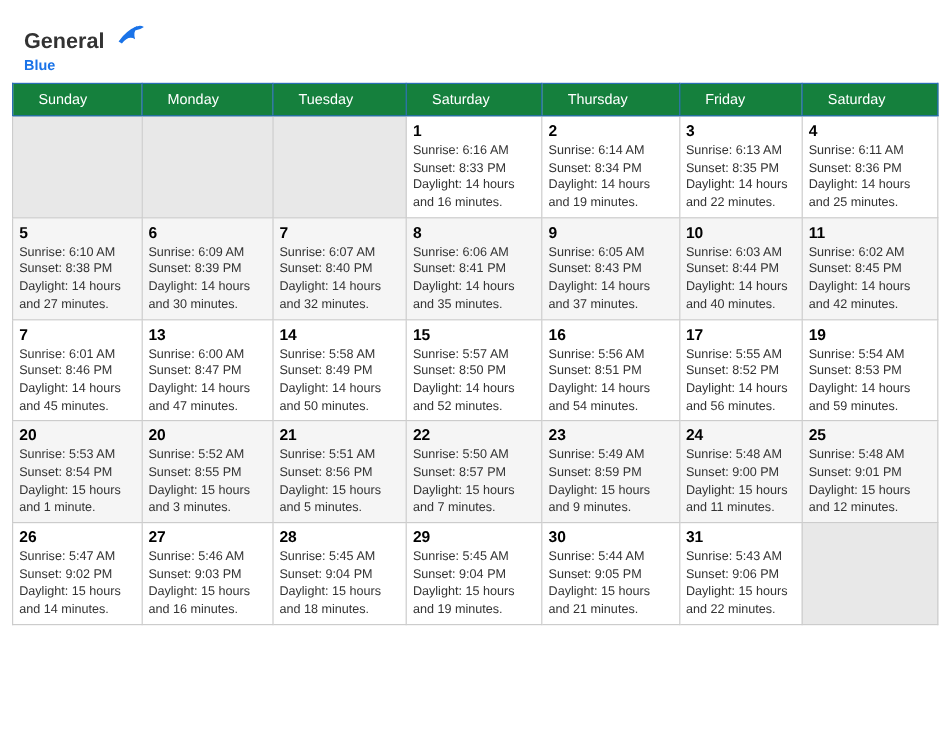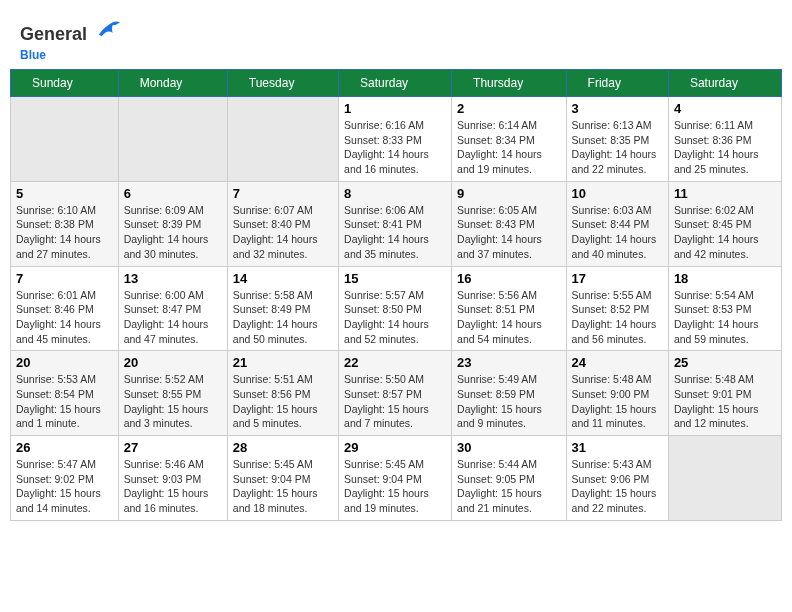--- a/index.html
+++ b/index.html
@@ -188,21 +188,21 @@
         </td>
         <td>
           <div class="day-number">16</div>
           <div class="day-info">Sunrise: 5:56 AM<br>Sunset: 8:51 PM<br>Daylight: 14 hours and 54 minutes.</div>
         </td>
         <td>
           <div class="day-number">17</div>
           <div class="day-info">Sunrise: 5:55 AM<br>Sunset: 8:52 PM<br>Daylight: 14 hours and 56 minutes.</div>
         </td>
         <td>
-          <div class="day-number">18</div>
+          <div class="day-number">19</div>
           <div class="day-info">Sunrise: 5:54 AM<br>Sunset: 8:53 PM<br>Daylight: 14 hours and 59 minutes.</div>
         </td>
       </tr>
       <tr>
         <td>
           <div class="day-number">20</div>
           <div class="day-info">Sunrise: 5:53 AM<br>Sunset: 8:54 PM<br>Daylight: 15 hours and 1 minute.</div>
         </td>
         <td>
           <div class="day-number">20</div>

